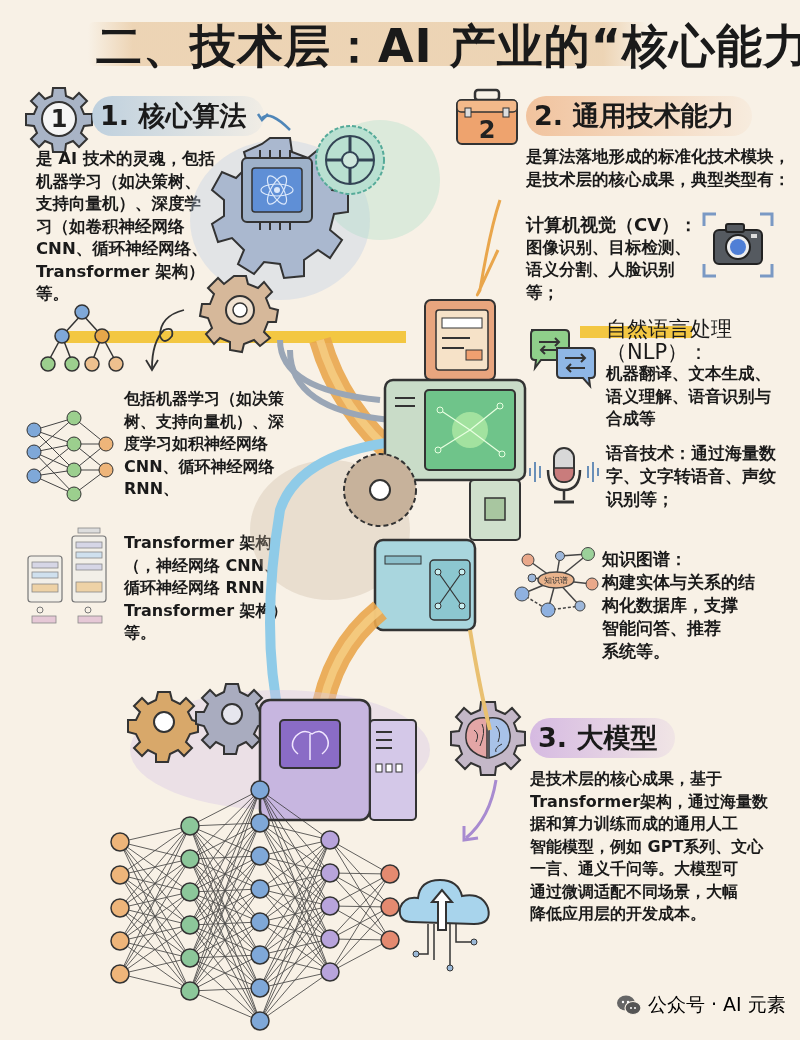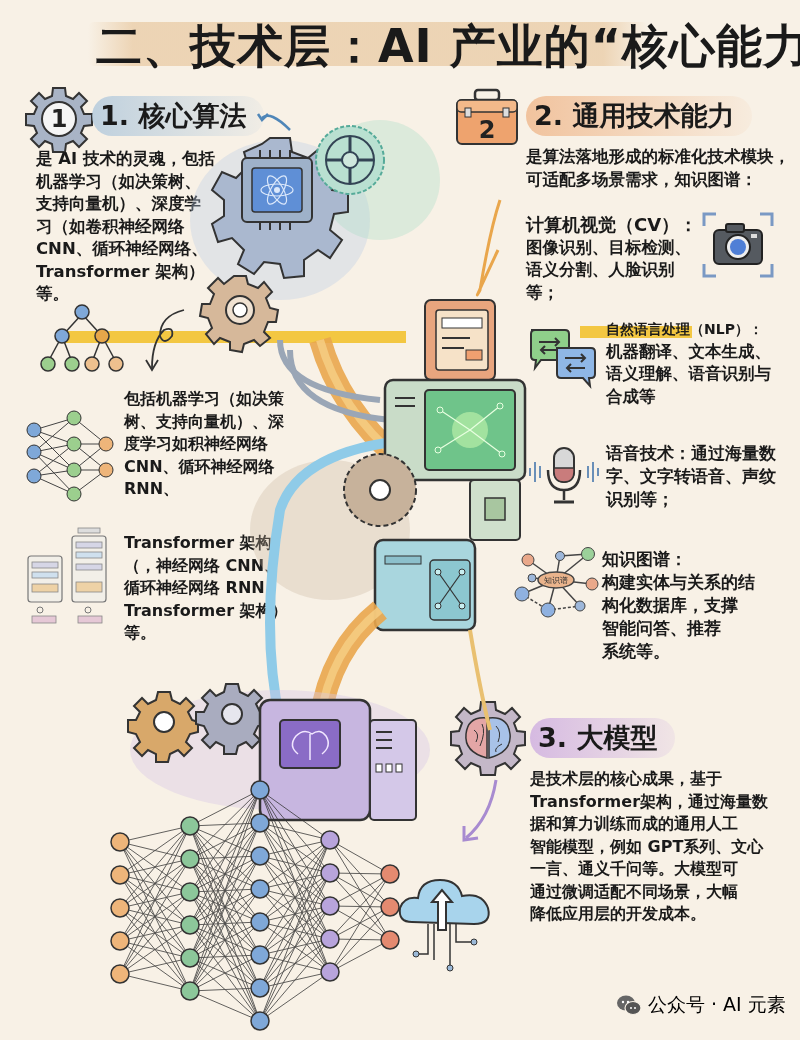--- a/index.html
+++ b/index.html
@@ -26,21 +26,21 @@
   }
   .sec1-head { left: 92px; top: 96px; background: linear-gradient(90deg, rgba(176,200,220,0.8), rgba(176,200,220,0.1)); }
   .sec2-head { left: 526px; top: 96px; background: linear-gradient(90deg, rgba(240,190,150,0.9), rgba(240,190,150,0.1)); }
   .sec3-head { left: 530px; top: 718px; background: linear-gradient(90deg, rgba(210,180,225,0.9), rgba(210,180,225,0.2)); }
   .body-text { font-size: 16.5px; line-height: 22.5px; font-weight: 600; }
   .t1 { left: 36px; top: 148px; width: 200px; }
   .t2 { left: 526px; top: 146px; width: 270px; }
   .cv { left: 526px; top: 214px; width: 180px; }
   .cv .lbl { font-size: 18px; font-weight: bold; }
   .nlp { left: 606px; top: 318px; width: 192px; }
-  .nlp .lbl { font-size: 14px; font-weight: bold; }
+  .nlp .lbl { font-size: 21px; font-weight: normal; }
   .speech { left: 606px; top: 442px; width: 192px; font-size: 17px; line-height: 23px; }
   .kg { left: 602px; top: 548px; width: 190px; font-size: 17px; line-height: 23px; }
   .t3 { left: 530px; top: 768px; width: 250px; font-size: 16px; line-height: 22.5px; }
   .t4 { left: 124px; top: 388px; width: 170px; font-size: 16px; line-height: 22.5px; }
   .t5 { left: 124px; top: 532px; width: 170px; font-size: 16px; line-height: 22.5px; }
   .footer { left: 616px; top: 992px; font-size: 19px; color: #000000; white-space: nowrap; display:flex; align-items:center; gap:6px; }
   .yellow-band { height: 12px; background: #f2c230; opacity: 0.9; }
   svg { overflow: visible; }
 </style>
 </head>
@@ -73,21 +73,21 @@
   <rect x="20" y="2" width="24" height="10" rx="3" fill="none" stroke="#333" stroke-width="2.5"></rect>
   <rect x="2" y="12" width="60" height="44" rx="5" fill="#eea36e" stroke="#333" stroke-width="2"></rect>
   <rect x="2" y="12" width="60" height="12" rx="4" fill="#f3b98a" stroke="#333" stroke-width="1.5"></rect>
   <rect x="10" y="20" width="6" height="9" fill="#ddd" stroke="#333" stroke-width="1"></rect>
   <rect x="48" y="20" width="6" height="9" fill="#ddd" stroke="#333" stroke-width="1"></rect>
   <text x="32" y="50" text-anchor="middle" font-size="24" font-weight="bold" font-family="DejaVu Sans, sans-serif" fill="#222">2</text>
 </svg>
 <div class="abs sec-head sec2-head">2. 通用技术能力</div>
 <div class="abs body-text t2">
   <div>是算法落地形成的标准化技术模块，</div>
-  <div>可适配多场景需求，知识图谱：</div>
+  <div>是技术层的核心成果，典型类型有：</div>
 </div>
 
 <div class="abs body-text cv">
   <div class="lbl">计算机视觉（CV）：</div>
   <div>图像识别、目标检测、</div>
   <div>语义分割、人脸识别等；</div>
 </div>
 <svg class="abs" style="left:702px;top:212px" width="72" height="66">
   <g stroke="#7a99c4" stroke-width="3" fill="none">
     <path d="M2,14 V2 H14"></path>

